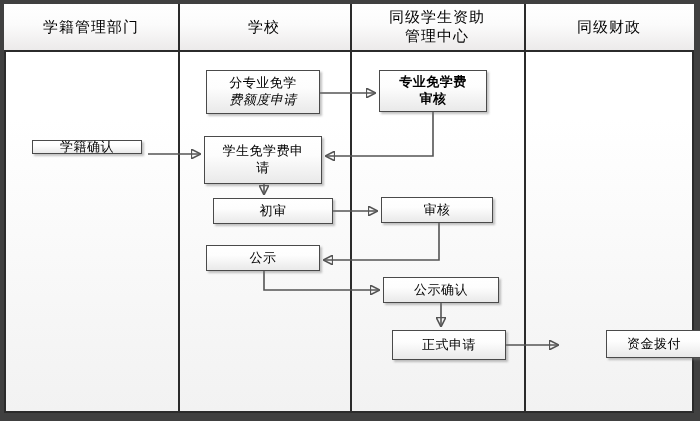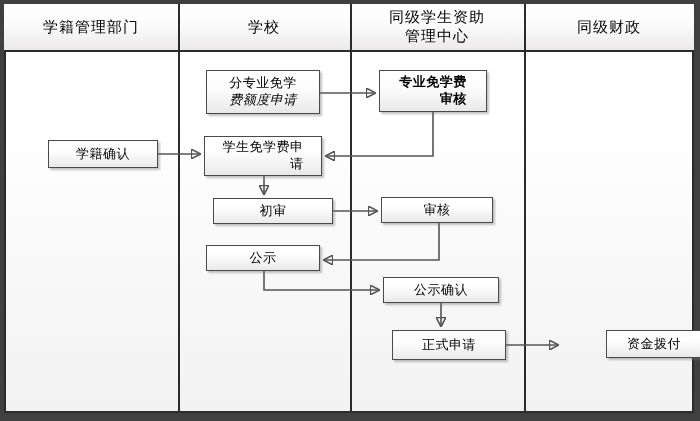--- a/index.html
+++ b/index.html
@@ -67,21 +67,21 @@
   
   .node {
     position: absolute;
     box-sizing: border-box;
     border: 1px solid #4a4a4a;
     background: linear-gradient(to bottom, #ffffff 0%, #fdfdfd 40%, #e9e9e9 100%);
     box-shadow: 2px 2px 2px rgba(120,120,120,0.45);
     display: flex;
     align-items: center;
     justify-content: center;
-    text-align: right;
+    text-align: center;
     font-size: 13px;
     line-height: 1.3;
     color: #000000;
     letter-spacing: 0.5px;
     padding: 0 3px;
   }
   svg.links {
     position: absolute;
     left: 0;
     top: 0;
@@ -143,32 +143,32 @@
 
     <path d="M 439 223 L 439 260 L 324 260" marker-end="url(#arrow)"></path>
 
     <path d="M 264 271 L 264 290 L 379 290" marker-end="url(#arrow)"></path>
 
     <path d="M 441 303 L 441 326" marker-end="url(#arrow)"></path>
 
     <path d="M 500 345 L 558 345" marker-end="url(#arrow)"></path>
   </svg>
 
-  <div class="node" style="left:48px; top:140px; width:110px; height:28px;">
+  <div class="node" style="left:32px; top:140px; width:110px; height:14px;">
     <span>学籍确认</span>
   </div>
 
   <div class="node" style="left:206px; top:70px; width:114px; height:44px;">
     <span style="display:block;">
       <span style="display:block;">分专业免学</span>
       <span style="display:block;font-style:italic;">费额度申请</span>
     </span>
   </div>
 
-  <div class="node" style="left:204px; top:136px; width:118px; height:40px;">
+  <div class="node" style="left:204px; top:136px; width:118px; height:48px;">
     <span style="display:block;">
       <span style="display:block;">学生免学费申</span>
       <span style="display:block;">请</span>
     </span>
   </div>
 
   <div class="node" style="left:213px; top:198px; width:120px; height:26px;">
     <span>初审</span>
   </div>
 

